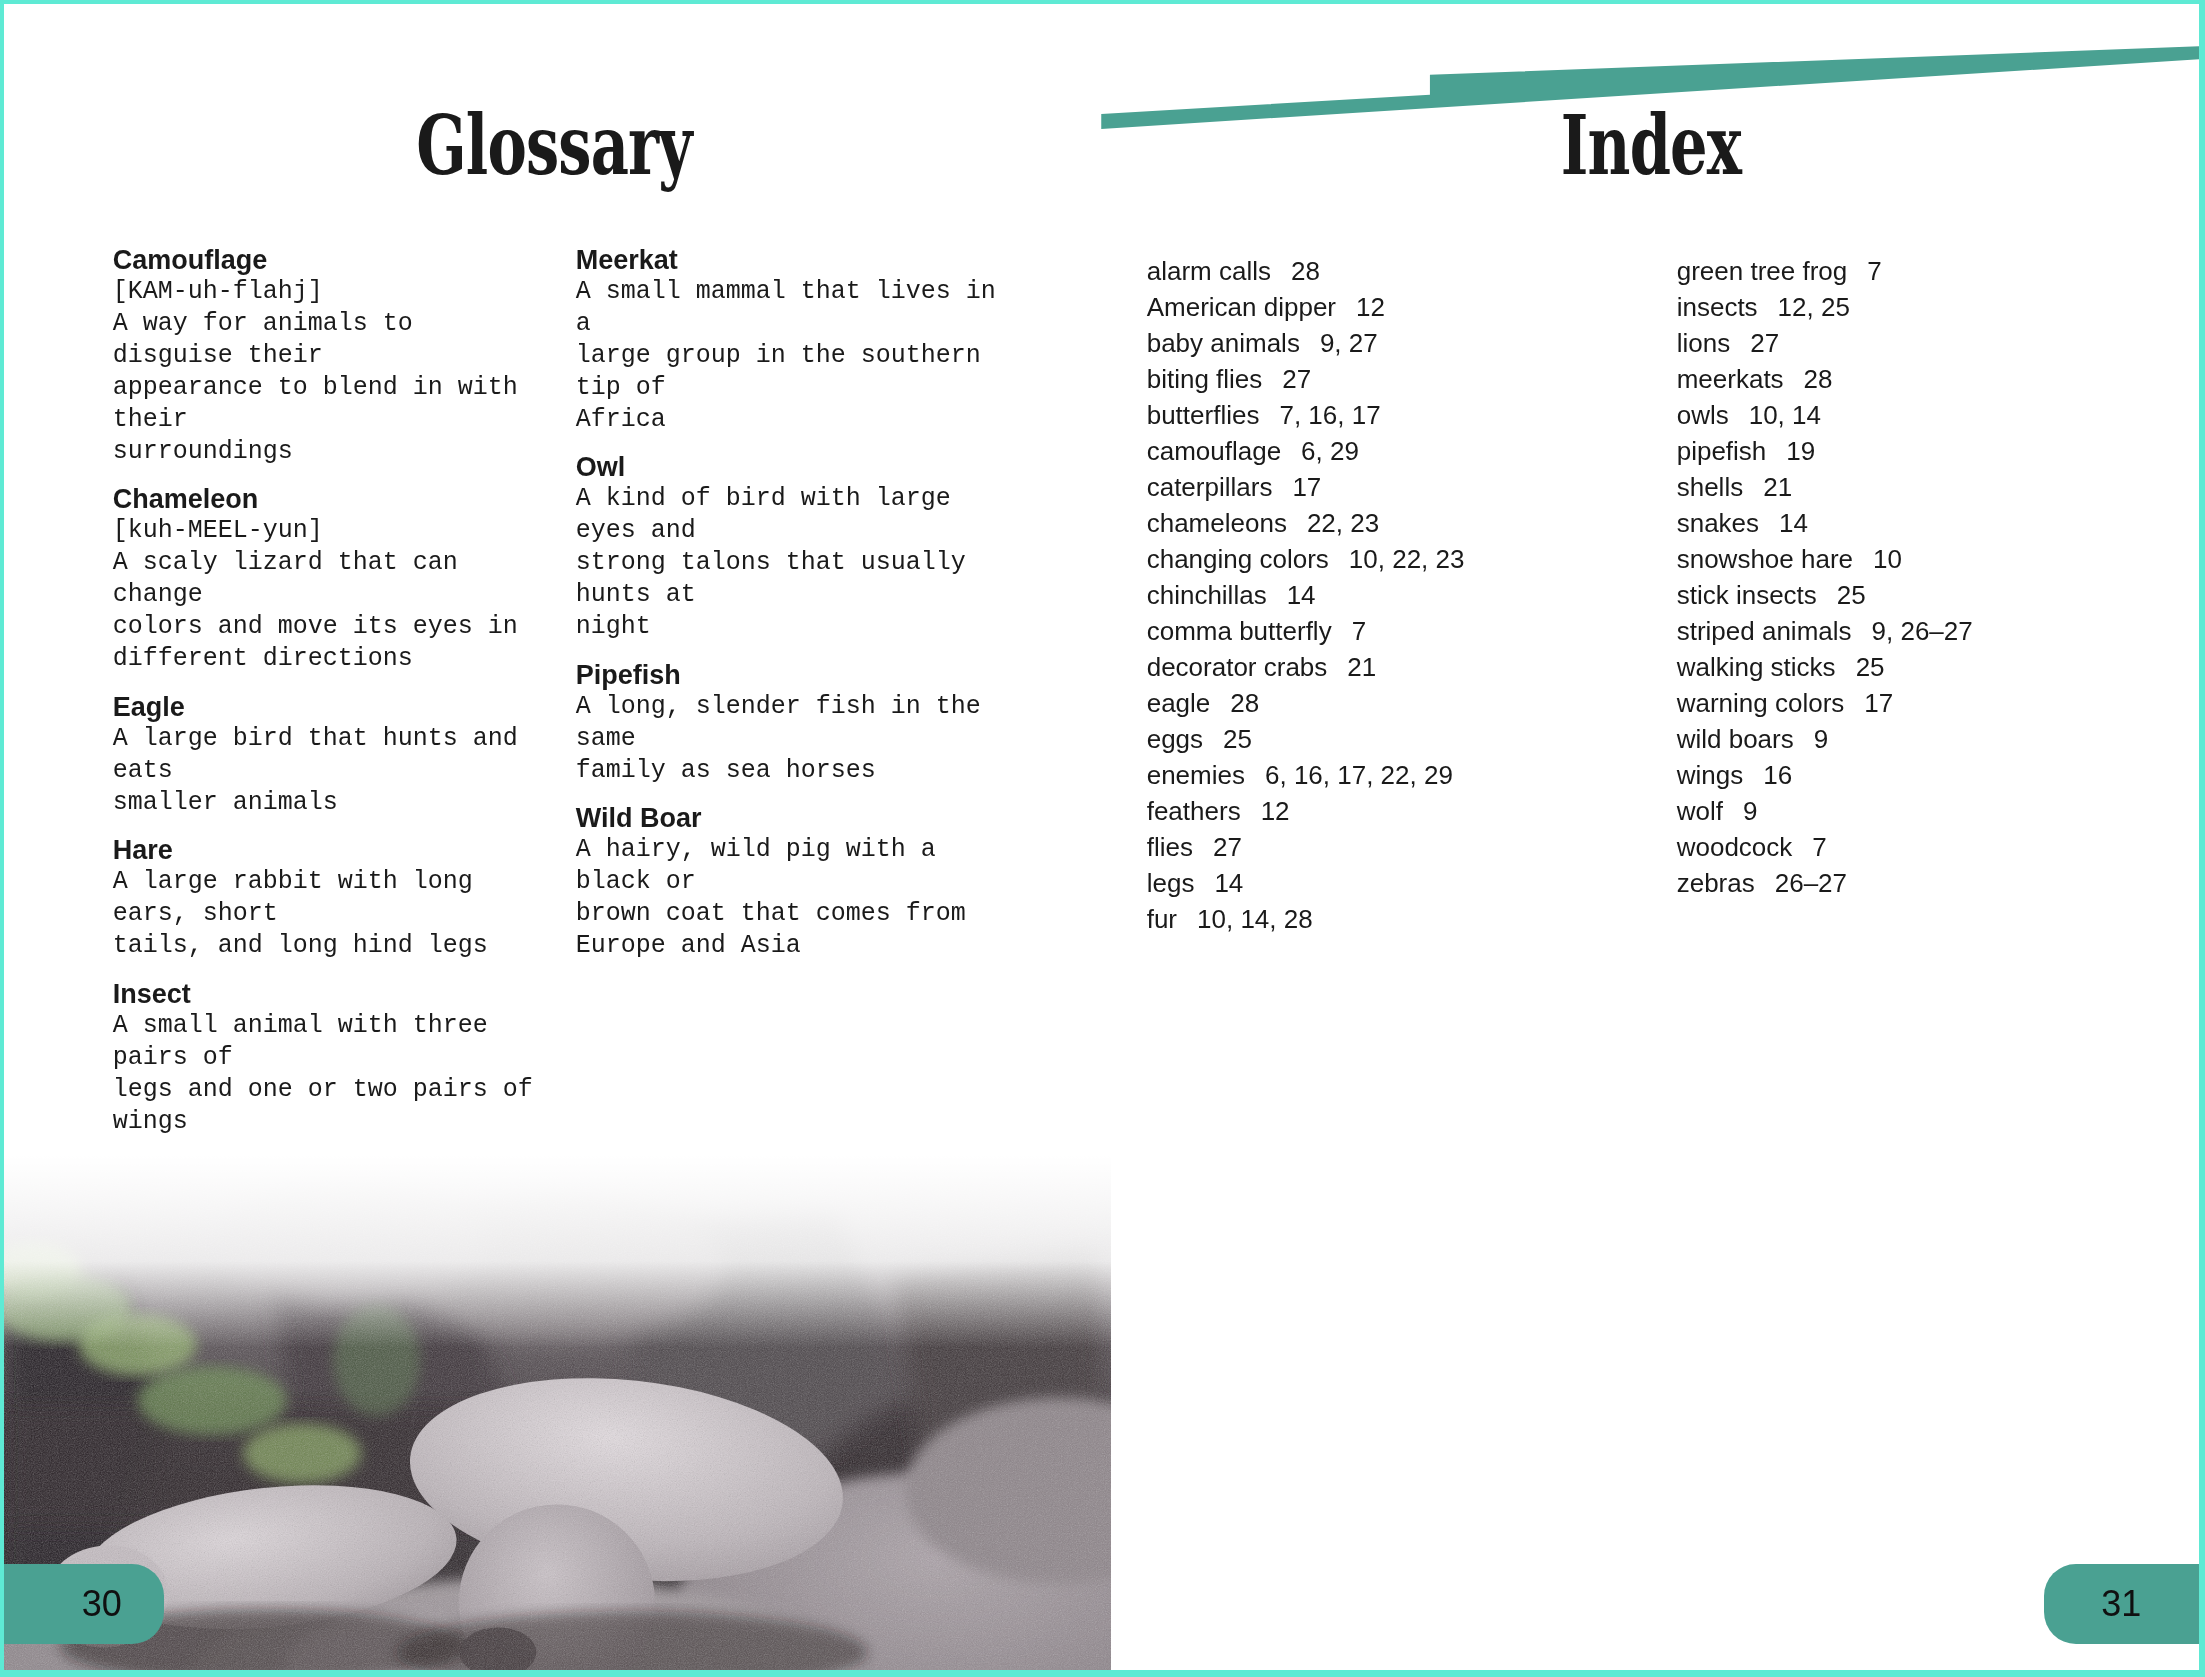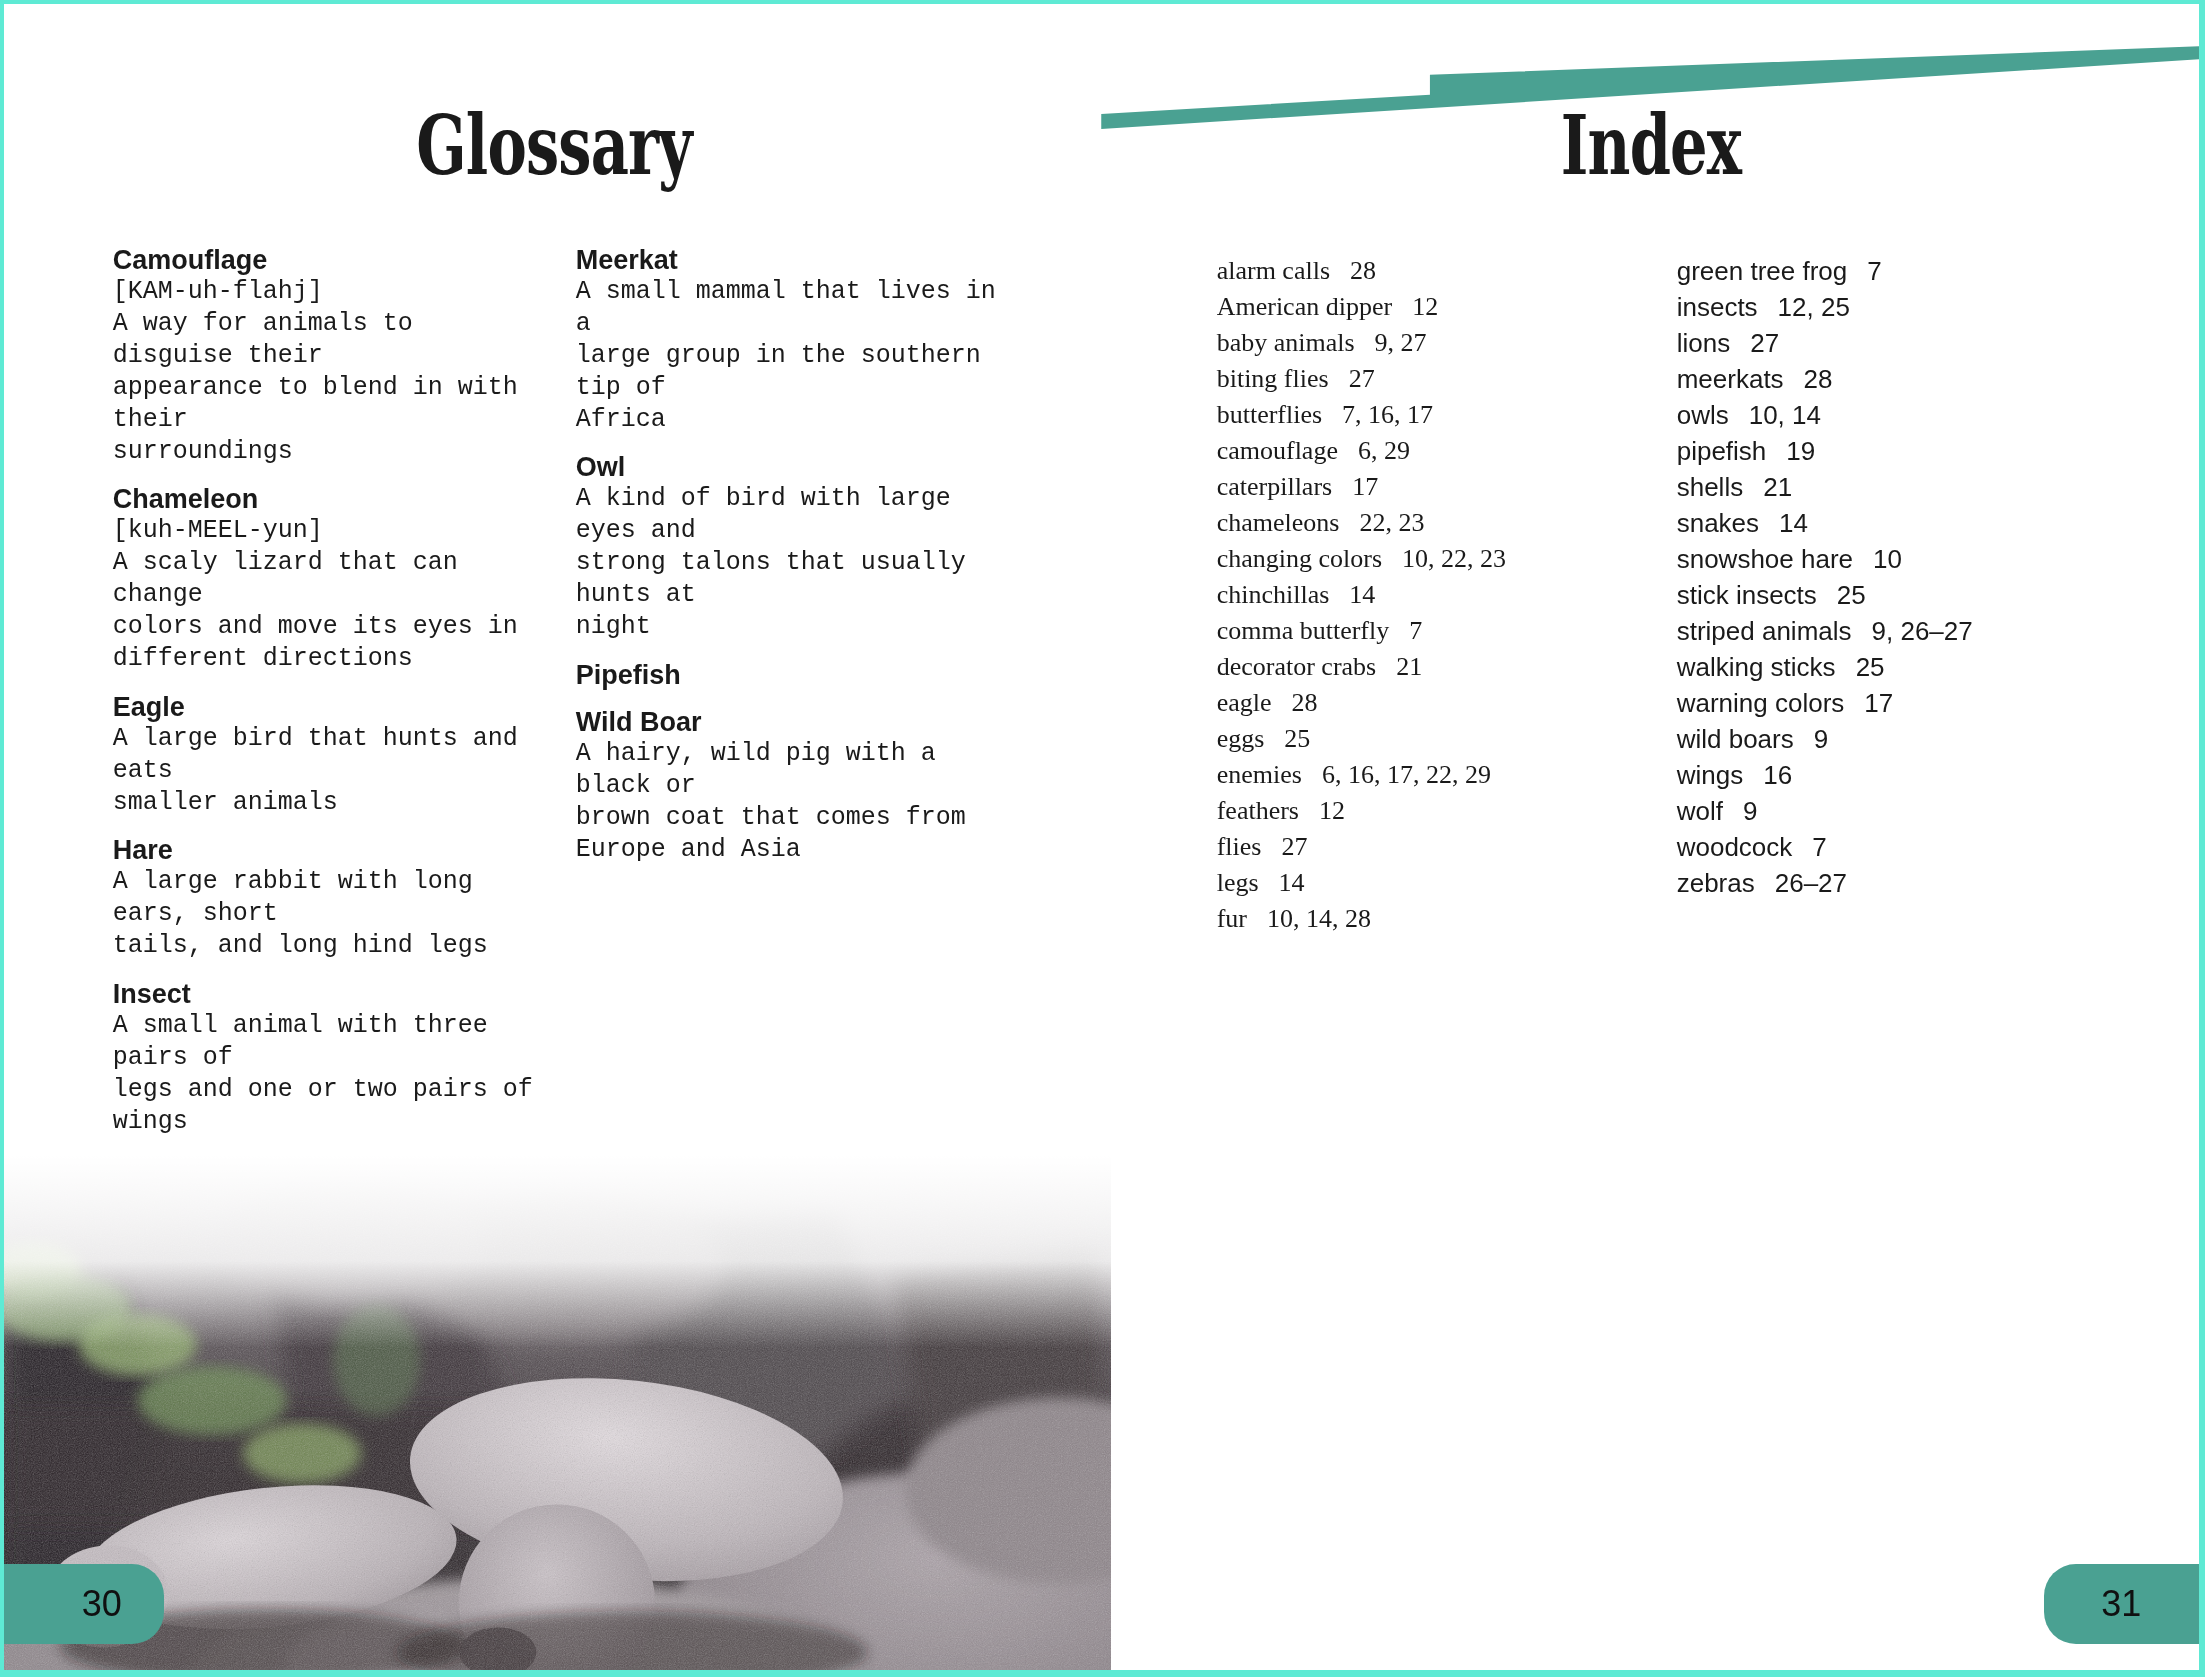--- a/index.html
+++ b/index.html
@@ -20,21 +20,21 @@
   
   .gloss-col{position:absolute;top:240px;}
   .gloss-col-1{left:109px;width:435px;}
   .gloss-col-2{left:572px;width:429px;}
   .gloss-entry{margin-bottom:15.5px;}
   .gloss-term{font-weight:bold;font-size:27px;line-height:32px;}
   .gloss-pron,.gloss-def{font-size:25px;line-height:32px;white-space:pre-line;font-family:Liberation Mono, monospace;}
 
   
   .idx-col{position:absolute;top:249px;}
-  .idx-col-1{left:1213px;width:435px;font-family:Liberation Serif, serif;}
+  .idx-col-1{left:1143px;width:435px;}
   .idx-col-2{left:1673px;width:497px;}
   .idx-row{height:36px;font-size:26px;line-height:36px;white-space:nowrap;}
   .idx-pages{margin-left:20px;}
 
   
   .photo{position:absolute;left:0;top:1151px;width:1107px;height:516px;}
   .photo svg{display:block;width:100%;height:100%;}
 
   
   .badge{position:absolute;top:1560px;height:80px;background:var(--teal,#4aa192);
@@ -94,20 +94,22 @@
 Africa</div>
         </div>
         <div class="gloss-entry">
           <div class="gloss-term">Owl</div>
           <div class="gloss-def">A kind of bird with large eyes and
 strong talons that usually hunts at
 night</div>
         </div>
         <div class="gloss-entry">
           <div class="gloss-term">Pipefish</div>
+          <div class="gloss-def">A long, slender fish in the same
+family as sea horses</div>
         </div>
         <div class="gloss-entry">
           <div class="gloss-term">Wild Boar</div>
           <div class="gloss-def">A hairy, wild pig with a black or
 brown coat that comes from
 Europe and Asia</div>
         </div>
       </div>
 
     <div class="idx-col idx-col-1">

